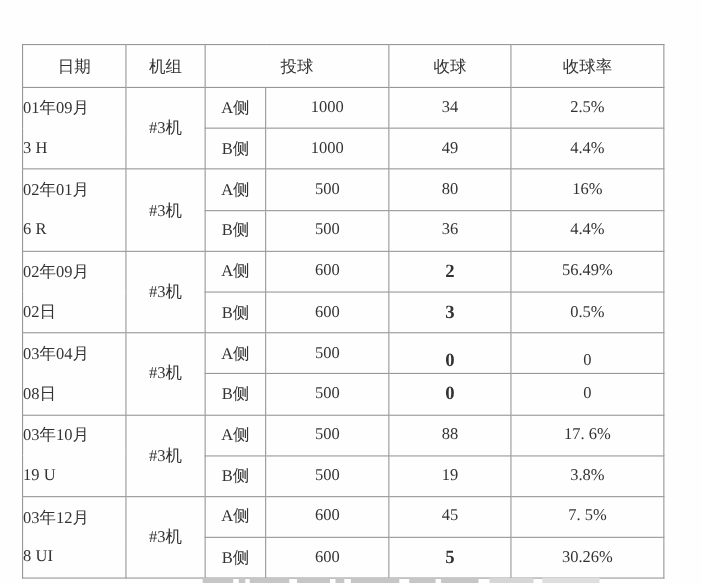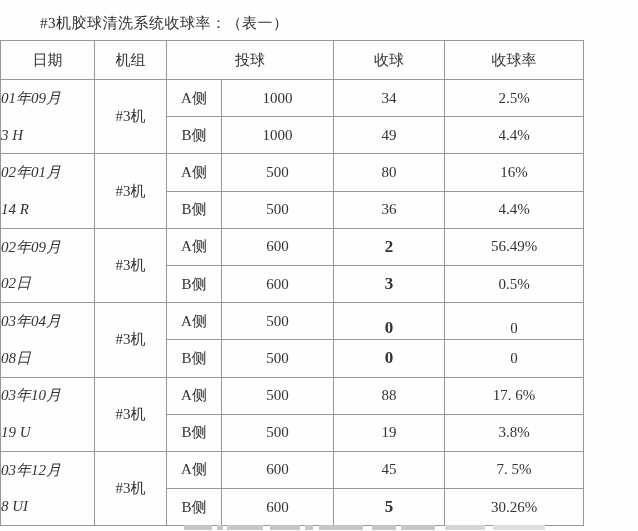--- a/index.html
+++ b/index.html
@@ -20,21 +20,21 @@
     position: absolute;
     left: 40px;
     top: 14px;
     font-size: 15px;
     color: #2e2e2e;
     letter-spacing: 0.5px;
     white-space: nowrap;
   }
   table.grid {
     position: absolute;
-    left: 0;
+    left: 20px;
     top: 40px;
     border-collapse: collapse;
     table-layout: fixed;
     width: 583px;
   }
   table.grid th,
   table.grid td {
     border: 1px solid #979797;
     padding: 0;
     font-size: 15px;
@@ -56,21 +56,20 @@
   td.date-cell {
     text-align: left;
     padding-left: 7px;
     vertical-align: top;
   }
   td.date-cell .dline {
     height: 36.7px;
     display: flex;
     align-items: center;
     white-space: nowrap;
-    font-style: italic;
   }
   td.unit-cell { vertical-align: top; }
   td.unit-cell .uline {
     height: 36.7px;
     display: flex;
     align-items: center;
     justify-content: center;
   }
   .bold {
     font-weight: bold;
@@ -94,21 +93,20 @@
     background: #c6c6c6;
     filter: blur(0.7px);
     vertical-align: top;
   }
 </style>
 </head>
 <body>
 
 <div class="page">
 
-  <div class="title">#3机胶球清洗系统收球率：（表一）</div>
 
   <table class="grid">
     <colgroup>
       <col class="c-date">
         <col class="c-unit">
         <col class="c-side">
       <col class="c-thrown">
         <col class="c-recv">
         <col class="c-rate">
     </colgroup>
@@ -137,21 +135,21 @@
         </tr>
         <tr>
           <td>B侧</td>
           <td>1000</td>
           <td>49</td>
           <td>4.4%</td>
         </tr>
         <tr>
           <td class="date-cell" rowspan="2">
             <div class="dline">02年01月</div>
-            <div class="dline">14 R</div>
+            <div class="dline">6 R</div>
           </td>
           <td class="unit-cell" rowspan="2">
             <div class="uline">#3机</div>
           </td>
           <td>A侧</td>
           <td>500</td>
           <td>80</td>
           <td>16%</td>
         </tr>
         <tr>

